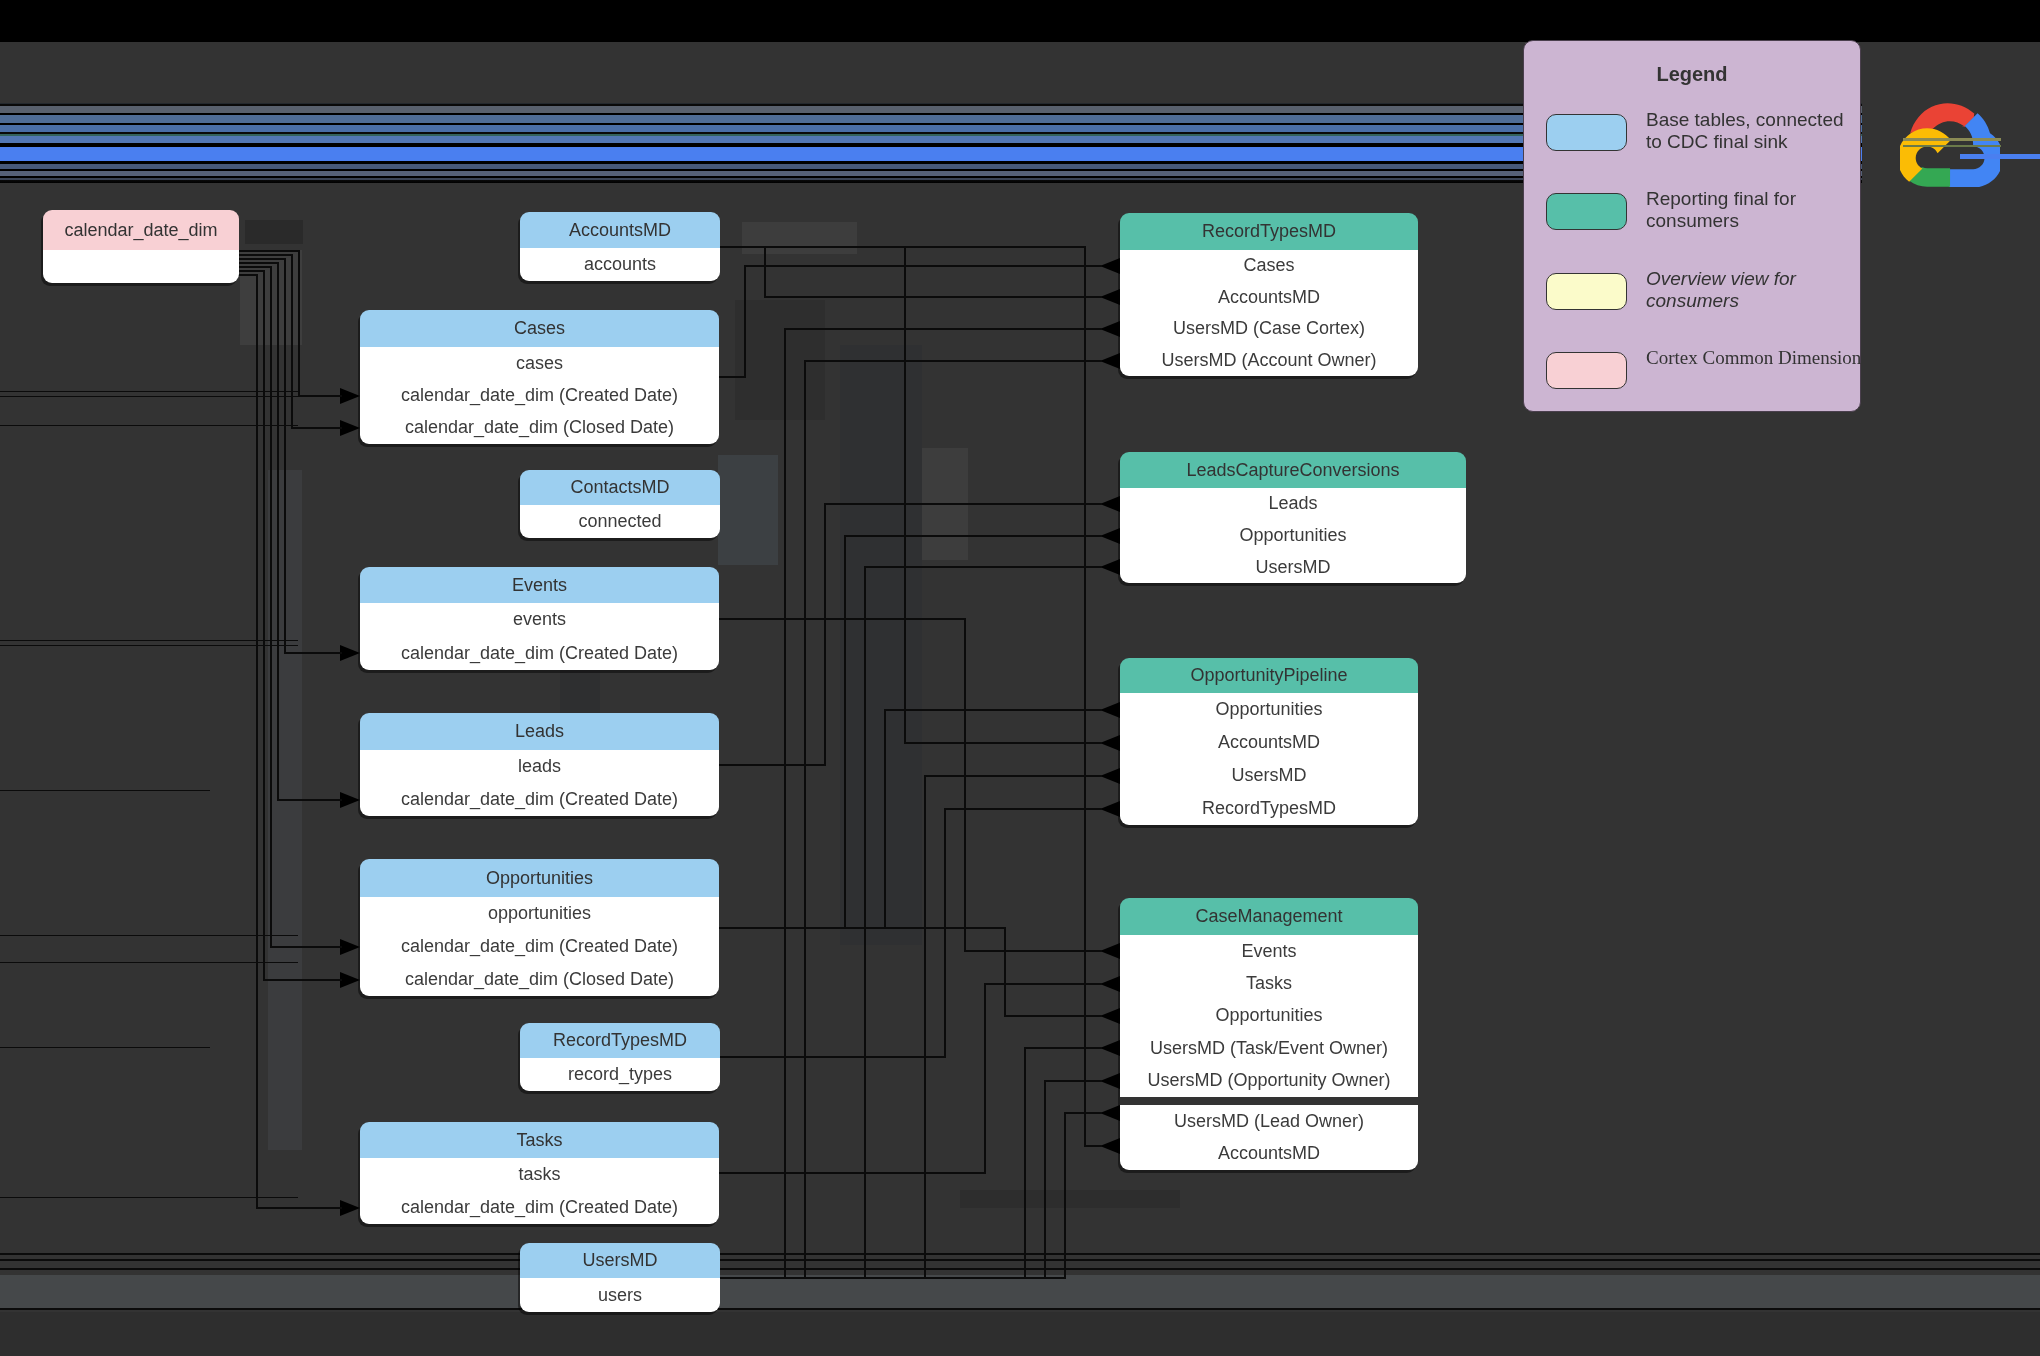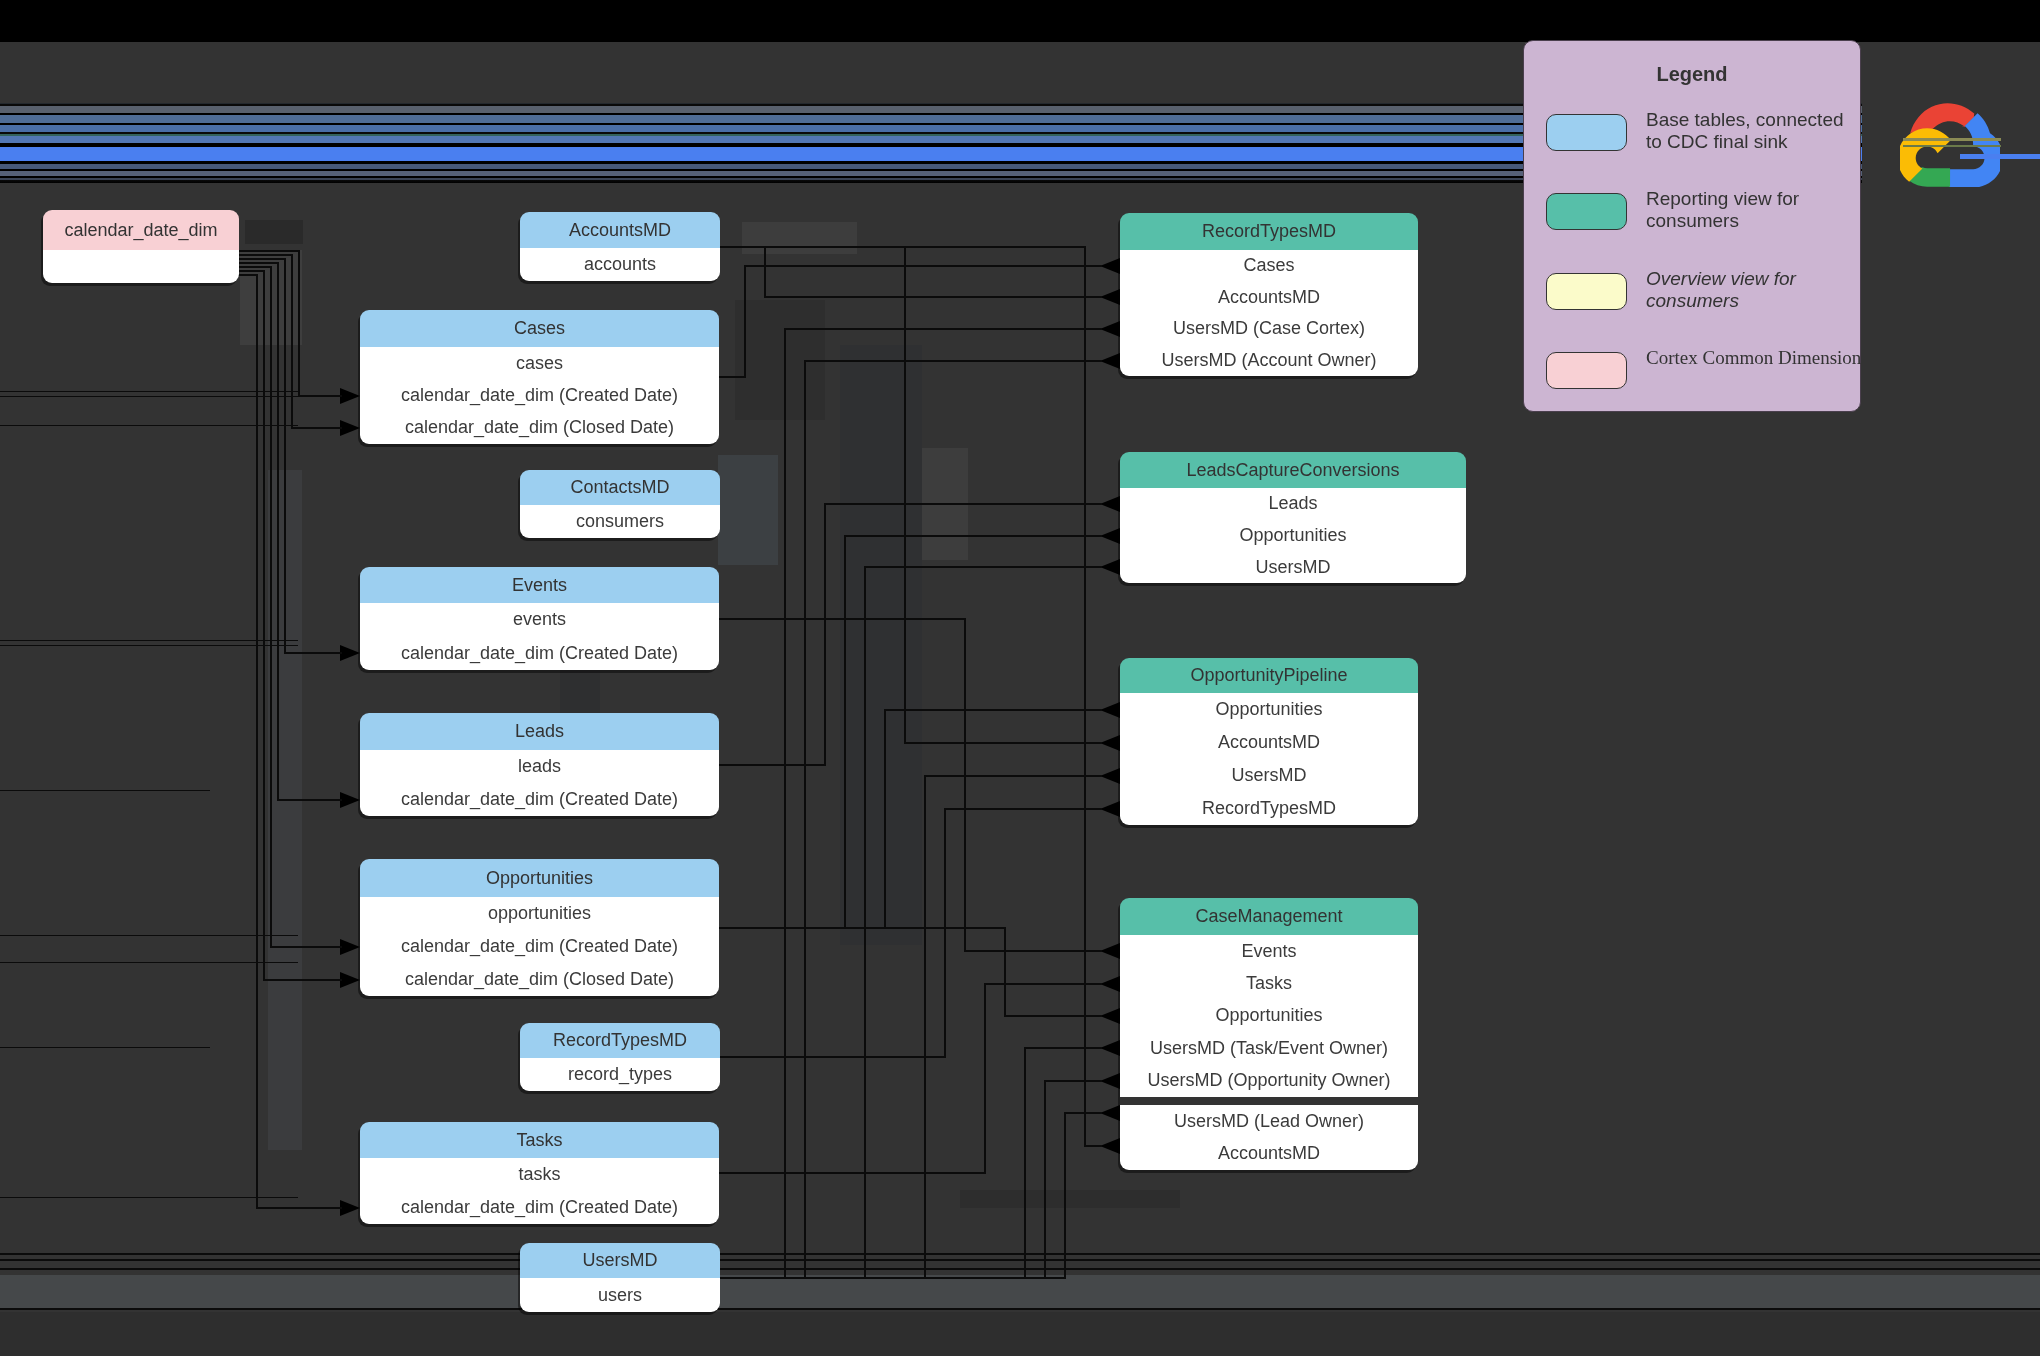--- a/index.html
+++ b/index.html
@@ -195,21 +195,21 @@
         <div class="row" style="height: 33px;">accounts</div>
       </div>
       <div class="tbl" style="left: 360px; top: 310px; width: 359px; z-index: 10;">
         <div class="hdr" style="height: 37px; background: rgb(156, 207, 240);">Cases</div>
         <div class="row" style="height: 32.4px;">cases</div>
         <div class="row" style="height: 32.4px;">calendar_date_dim (Created Date)</div>
         <div class="row" style="height: 32.4px;">calendar_date_dim (Closed Date)</div>
       </div>
       <div class="tbl" style="left: 520px; top: 470px; width: 200px; z-index: 10;">
         <div class="hdr" style="height: 35px; background: rgb(156, 207, 240);">ContactsMD</div>
-        <div class="row" style="height: 33px;">consumers</div>
+        <div class="row" style="height: 33px;">connected</div>
       </div>
       <div class="tbl" style="left: 360px; top: 567px; width: 359px; z-index: 10;">
         <div class="hdr" style="height: 36px; background: rgb(156, 207, 240);">Events</div>
         <div class="row" style="height: 33.5px;">events</div>
         <div class="row" style="height: 33.5px;">calendar_date_dim (Created Date)</div>
       </div>
       <div class="tbl" style="left: 360px; top: 713px; width: 359px; z-index: 10;">
         <div class="hdr" style="height: 37px; background: rgb(156, 207, 240);">Leads</div>
         <div class="row" style="height: 33px;">leads</div>
         <div class="row" style="height: 33px;">calendar_date_dim (Created Date)</div>
@@ -263,21 +263,21 @@
         <div class="row" style="height: 32.4px; margin-top: 8px;">UsersMD (Lead Owner)</div>
         <div class="row" style="height: 32.4px;">AccountsMD</div>
       </div>
     </div>
 
   <div id="legend">
     <div class="title">Legend</div>
   <div class="lg-swatch" style="top: 73px; background: rgb(156, 207, 240);"></div>
       <div class="lg-label" style="top: 68px;">Base tables, connected to CDC final sink</div>
       <div class="lg-swatch" style="top: 152.3px; background: rgb(87, 191, 169);"></div>
-      <div class="lg-label" style="top: 147.3px;">Reporting view for consumers</div>
+      <div class="lg-label" style="top: 147.3px;">Reporting final for consumers</div>
       <div class="lg-swatch" style="top: 231.6px; background: rgb(251, 251, 202);"></div>
       <div class="lg-label" style="top: 226.6px; font-style: italic;">Overview view for consumers</div>
       <div class="lg-swatch" style="top: 310.9px; background: rgb(248, 208, 212);"></div>
       <div class="lg-label" style="top: 305.9px; font-family: Liberation Serif, serif;">Cortex Common Dimension</div>
     </div>
 
   <svg id="gcp-logo" viewBox="0 0 87.3 78" xmlns="http://www.w3.org/2000/svg">
     <path fill="#ea4335" d="M53.6 25.6h2.8l8-8 .4-3.4C49.9 1 28.4 2.4 16.1 17.3c-3.4 4.1-5.9 8.9-7.2 14 .9-.4 1.9-.4 2.8-.1l16-2.6s.8-1.3 1.2-1.3c7.1-7.8 19-8.7 27.2-2l-2.5.3z"></path>
     <path fill="#4285f4" d="M78.6 31.3c-1.8-6.8-5.6-12.9-10.9-17.5l-11.2 11.2c4.7 3.9 7.4 9.7 7.3 15.8v2c5.5 0 10 4.5 10 10s-4.5 10-10 10h-20l-2 2v12l2 2h20c14.4.1 26.1-11.5 26.2-25.9.1-8.7-4.2-16.9-11.4-21.6z"></path>
     <path fill="#34a853" d="M23.7 78h20V62h-20c-1.4 0-2.8-.3-4.1-.9l-2.8.9-8.1 8-.7 2.8c4.5 3.4 10 5.2 15.7 5.2z"></path>

